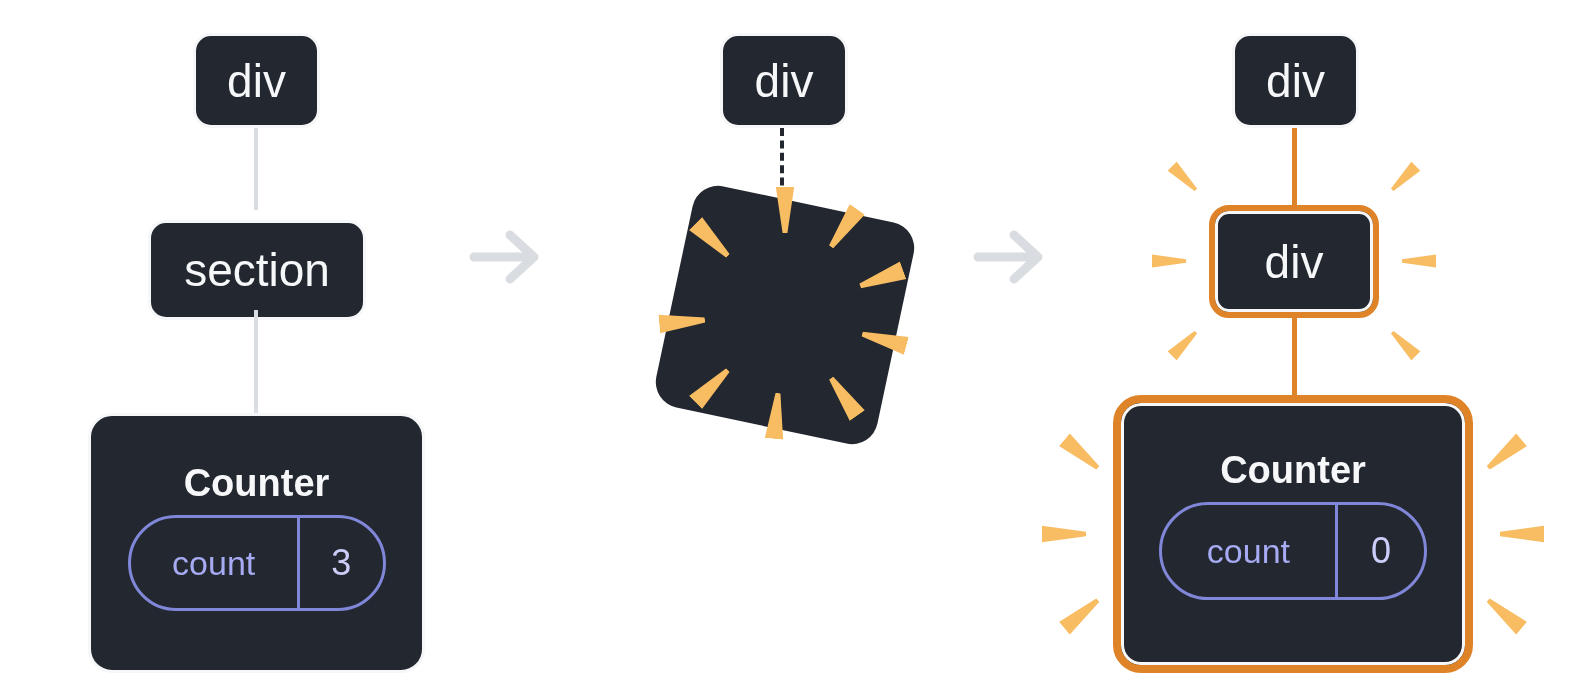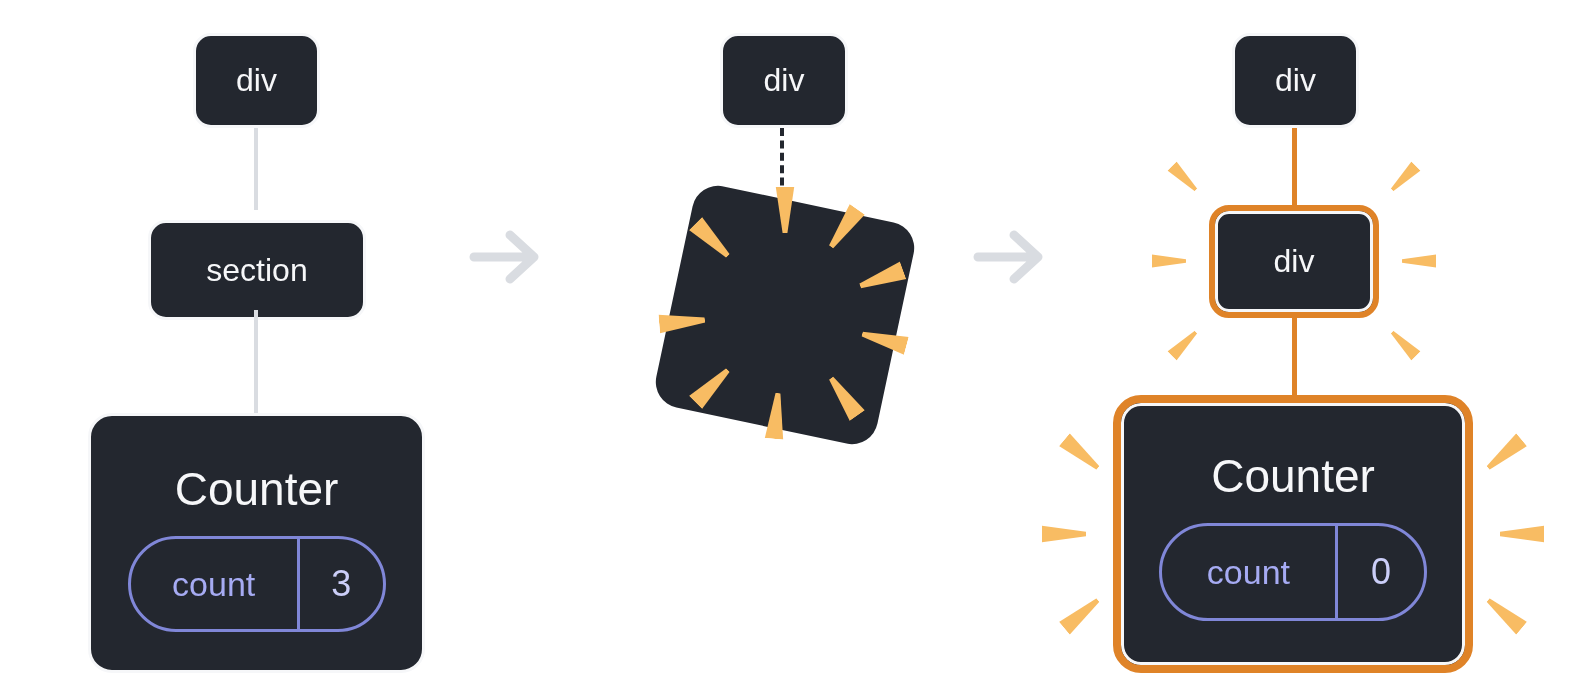--- a/index.html
+++ b/index.html
@@ -10,21 +10,21 @@
     font-family:"Liberation Sans", sans-serif;
     overflow:hidden;
   }
   .node {
     position:absolute;
     background: var(--node-fill, #23272F);
     border:3px solid var(--node-border, #F6F7F9);
     border-radius:18px;
     display:flex; align-items:center; justify-content:center;
     color: var(--label-text, #F6F7F9);
-    font-size:32px;
+    font-size:46px;
     box-sizing:border-box;
   }
   .node.highlight {
     border:6px solid var(--accent-orange, #DF8328);
     box-shadow: inset 0 0 0 3px var(--node-border, #F6F7F9);
     border-radius:20px;
   }
   .connector {
     position:absolute;
     width:4px;
@@ -47,26 +47,26 @@
     display:flex; flex-direction:column; align-items:center;
     box-sizing:border-box;
   }
   .component-box.highlight {
     border:8px solid var(--accent-orange, #DF8328);
     box-shadow: inset 0 0 0 3px var(--node-border, #F6F7F9);
     border-radius:28px;
   }
   .component-title {
     margin-top:46px;
-    font-size:46px;
-    font-weight:400;
+    font-size:38px;
+    font-weight:700;
     color: var(--label-text, #F6F7F9);
   }
   .state-pill {
-    margin-top:20px;
+    margin-top:10px;
     width:258px; height:96px;
     border:3px solid var(--state-border, #8087D8);
     border-radius:60px;
     display:flex;
     overflow:hidden;
     box-sizing:border-box;
   }
   .state-pill .cell-key {
     flex:0 0 66%;
     display:flex; align-items:center; justify-content:center;

